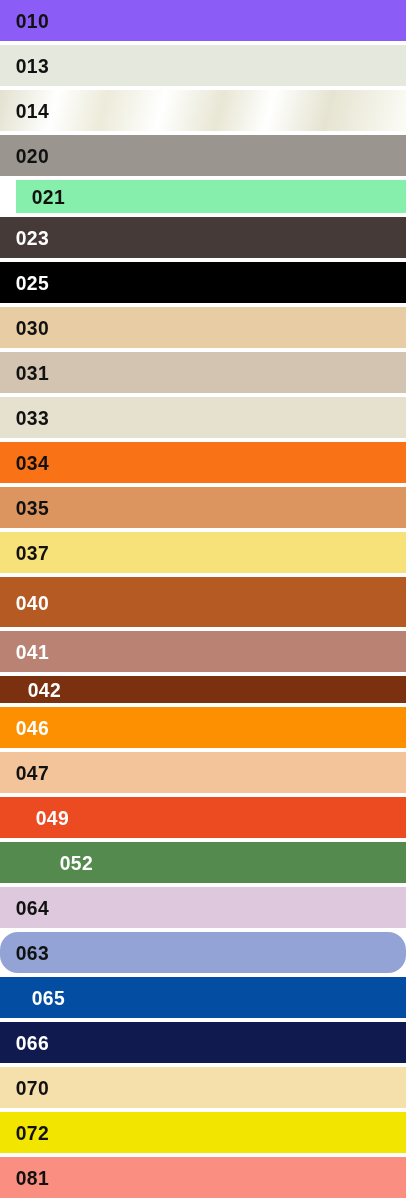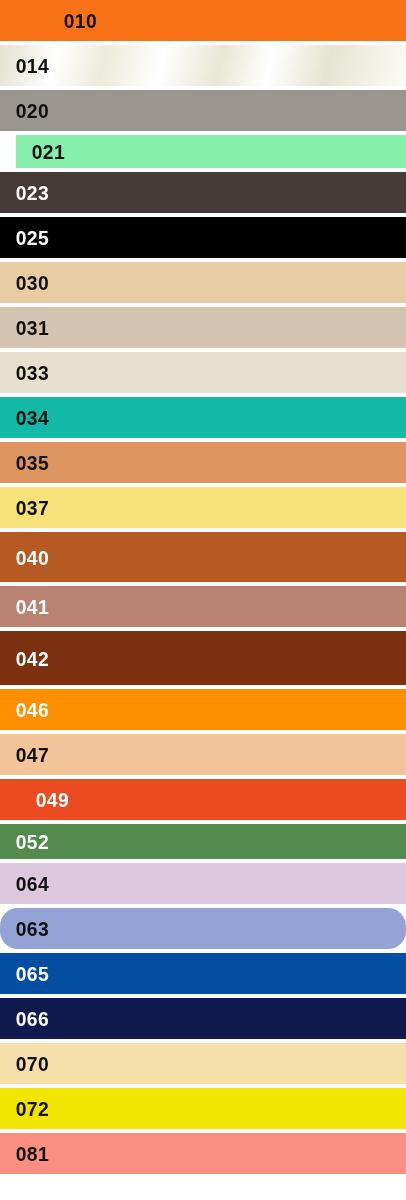--- a/index.html
+++ b/index.html
@@ -52,22 +52,25 @@
     transform: scaleX(0.92);
     transform-origin: left center;
   }
   .label-dark  { color: #111111; }
   .label-light { color: #ffffff; }
 </style>
 </head>
 <body>
 
 <div id="swatch-chart">
-    <div class="swatch-row" style="height: 41px; margin-bottom: 4px; background: #f97316; padding-left: 48px;">
+    <div class="swatch-row" style="height: 41px; margin-bottom: 4px; background: #8b5cf6;">
       <span class="swatch-label label-dark">010</span>
+    </div>
+    <div class="swatch-row" style="height: 41px; margin-bottom: 4px; background: rgb(229, 233, 221);">
+      <span class="swatch-label label-dark">013</span>
     </div>
     <div class="swatch-row" style="height: 41px; margin-bottom: 4px; background: rgb(244, 243, 233);">
       <div class="swatch-sheen" style="background: linear-gradient(104deg, rgba(226, 224, 205, 0.95) 0%, rgb(255, 255, 255) 14%, rgba(236, 234, 216, 0.9) 26%, rgb(255, 255, 255) 40%, rgba(231, 229, 210, 0.9) 54%, rgb(255, 255, 255) 66%, rgba(228, 226, 206, 0.9) 80%, rgb(252, 252, 247) 100%);"></div>
       <span class="swatch-label label-dark">014</span>
     </div>
     <div class="swatch-row" style="height: 41px; margin-bottom: 4px; background: rgb(154, 150, 143);">
       <span class="swatch-label label-dark">020</span>
     </div>
     <div class="swatch-row" style="height: 33px; margin-bottom: 4px; background: #86efac; margin-left: 16px;">
       <span class="swatch-label label-dark">021</span>
@@ -80,57 +83,57 @@
     </div>
     <div class="swatch-row" style="height: 41px; margin-bottom: 4px; background: rgb(232, 205, 164);">
       <span class="swatch-label label-dark">030</span>
     </div>
     <div class="swatch-row" style="height: 41px; margin-bottom: 4px; background: rgb(211, 196, 178);">
       <span class="swatch-label label-dark">031</span>
     </div>
     <div class="swatch-row" style="height: 41px; margin-bottom: 4px; background: rgb(230, 225, 207);">
       <span class="swatch-label label-dark">033</span>
     </div>
-    <div class="swatch-row" style="height: 41px; margin-bottom: 4px; background: #14b8a6;">
+    <div class="swatch-row" style="height: 41px; margin-bottom: 4px; background: #f97316;">
       <span class="swatch-label label-dark">034</span>
     </div>
     <div class="swatch-row" style="height: 41px; margin-bottom: 4px; background: rgb(221, 149, 96);">
       <span class="swatch-label label-dark">035</span>
     </div>
     <div class="swatch-row" style="height: 41px; margin-bottom: 4px; background: rgb(247, 226, 122);">
       <span class="swatch-label label-dark">037</span>
     </div>
     <div class="swatch-row" style="height: 50px; margin-bottom: 4px; background: rgb(181, 90, 35);">
       <span class="swatch-label label-light">040</span>
     </div>
     <div class="swatch-row" style="height: 41px; margin-bottom: 4px; background: rgb(185, 130, 114);">
       <span class="swatch-label label-light">041</span>
     </div>
-    <div class="swatch-row" style="height: 54px; margin-bottom: 4px; background: rgb(123, 48, 15);">
+    <div class="swatch-row" style="height: 27px; margin-bottom: 4px; background: rgb(123, 48, 15); padding-left: 12px;">
       <span class="swatch-label label-light">042</span>
     </div>
     <div class="swatch-row" style="height: 41px; margin-bottom: 4px; background: rgb(253, 144, 0);">
       <span class="swatch-label label-light">046</span>
     </div>
     <div class="swatch-row" style="height: 41px; margin-bottom: 4px; background: rgb(243, 196, 154);">
       <span class="swatch-label label-dark">047</span>
     </div>
     <div class="swatch-row" style="height: 41px; margin-bottom: 4px; background: rgb(236, 74, 33); padding-left: 20px;">
       <span class="swatch-label label-light">049</span>
     </div>
-    <div class="swatch-row" style="height: 35px; margin-bottom: 4px; background: rgb(84, 138, 78);">
+    <div class="swatch-row" style="height: 41px; margin-bottom: 4px; background: rgb(84, 138, 78); padding-left: 44px;">
       <span class="swatch-label label-light">052</span>
     </div>
     <div class="swatch-row" style="height: 41px; margin-bottom: 4px; background: rgb(221, 200, 221);">
       <span class="swatch-label label-dark">064</span>
     </div>
     <div class="swatch-row" style="height: 41px; margin-bottom: 4px; background: rgb(148, 163, 214); border-radius: 18px;">
       <span class="swatch-label label-dark">063</span>
     </div>
-    <div class="swatch-row" style="height: 41px; margin-bottom: 4px; background: rgb(3, 77, 162);">
+    <div class="swatch-row" style="height: 41px; margin-bottom: 4px; background: rgb(3, 77, 162); padding-left: 16px;">
       <span class="swatch-label label-light">065</span>
     </div>
     <div class="swatch-row" style="height: 41px; margin-bottom: 4px; background: rgb(16, 26, 78);">
       <span class="swatch-label label-light">066</span>
     </div>
     <div class="swatch-row" style="height: 41px; margin-bottom: 4px; background: rgb(245, 223, 170);">
       <span class="swatch-label label-dark">070</span>
     </div>
     <div class="swatch-row" style="height: 41px; margin-bottom: 4px; background: rgb(242, 229, 0);">
       <span class="swatch-label label-dark">072</span>

